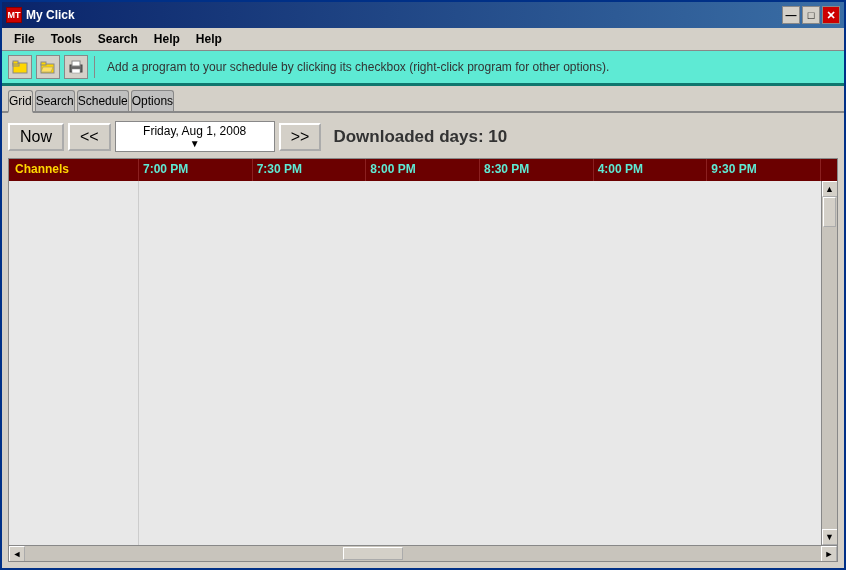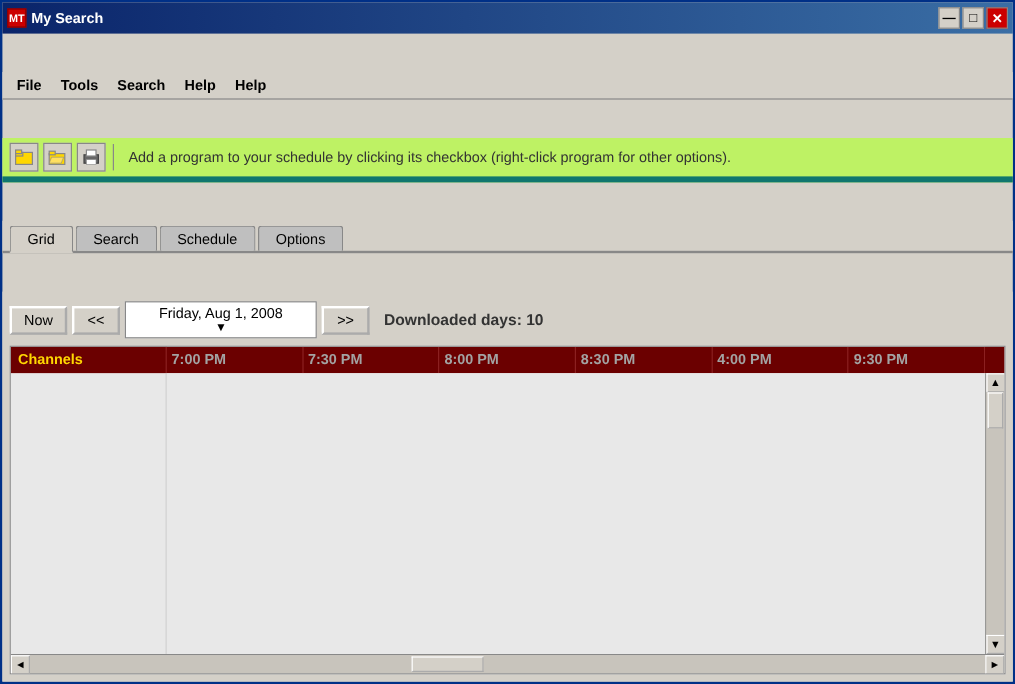--- a/index.html
+++ b/index.html
@@ -13,21 +13,20 @@
     }
 
     
     .window {
       width: 846px;
       height: 570px;
       border: 2px solid #003087;
       background: #d4d0c8;
       display: flex;
       flex-direction: column;
-      gap: 32px;
     }
 
     .title-bar {
       background: linear-gradient(to right, #0a246a, #3a6ea5);
       height: 26px;
       display: flex;
       align-items: center;
       padding: 0 4px;
       user-select: none;
     }
@@ -86,26 +85,26 @@
 
     .menu-item {
       padding: 2px 8px;
       cursor: pointer;
       font-size: 12px;
       font-weight: bold;
     }
 
     
     .toolbar {
-      background: #bef264;
+      background: #5eead4;
       padding: 4px 6px;
       display: flex;
       align-items: center;
       gap: 4px;
-      border-bottom: 5px solid #0f766e;
+      border-bottom: 3px solid #0f766e;
     }
 
     .toolbar-btn {
       width: 24px;
       height: 24px;
       background: #d4d0c8;
       border: 1px solid #888;
       display: flex;
       align-items: center;
       justify-content: center;
@@ -130,21 +129,21 @@
     
     .tabs {
       background: #d4d0c8;
       padding: 4px 6px 0 6px;
       display: flex;
       align-items: flex-end;
       border-bottom: 2px solid #888;
     }
 
     .tab {
-      padding: 3px 14px;
+      padding: 3px 0;
       border: 1px solid #888;
       border-bottom: none;
       background: #bfbfbf;
       cursor: pointer;
       font-size: 12px;
       margin-right: 2px;
       border-radius: 3px 3px 0 0;
     }
 
     .tab.active {
@@ -171,21 +170,21 @@
       gap: 4px;
       margin-bottom: 4px;
       padding: 2px 0;
     }
 
     .ctrl-btn {
       padding: 3px 10px;
       background: #d4d0c8;
       border: 2px outset #fff;
       cursor: pointer;
-      font-size: 12px;
+      font-size: 16px;
       min-width: 40px;
     }
 
     .date-display {
       display: flex;
       align-items: center;
       background: white;
       border: 1px solid #888;
       padding: 2px 6px;
       min-width: 160px;
@@ -196,21 +195,21 @@
       flex: 1;
       font-size: 12px;
     }
 
     .date-dropdown {
       cursor: pointer;
       font-size: 10px;
     }
 
     .downloaded-info {
-      font-size: 13px;
+      font-size: 17px;
       color: #333;
       margin-left: 8px;
       font-weight: bold;
     }
 
     
     .grid-wrapper {
       flex: 1;
       display: flex;
       flex-direction: column;
@@ -239,21 +238,21 @@
     }
 
     .grid-header-times {
       display: flex;
       flex: 1;
       overflow: hidden;
     }
 
     .time-slot {
       flex: 1;
-      color: #a3a3a3;
+      color: #5eead4;
       padding: 3px 4px;
       font-size: 12px;
       font-weight: bold;
       border-right: 1px solid #8b2020;
       white-space: nowrap;
     }
 
     .grid-body {
       flex: 1;
       display: flex;
@@ -354,21 +353,21 @@
   </style>
 </head>
 <body>
 
 <div class="window">
 
   <div class="title-bar">
     <div class="title-bar-icon">
       <span>MT</span>
     </div>
-    <span class="title-bar-text">My Search</span>
+    <span class="title-bar-text">My Click</span>
     <div class="title-bar-buttons">
       <div class="title-bar-btn btn-minimize">—</div>
       <div class="title-bar-btn btn-maximize">□</div>
       <div class="title-bar-btn btn-close">✕</div>
     </div>
   </div>
 
   <div class="menu-bar">
     <div class="menu-item">File</div>
     <div class="menu-item">Tools</div>

